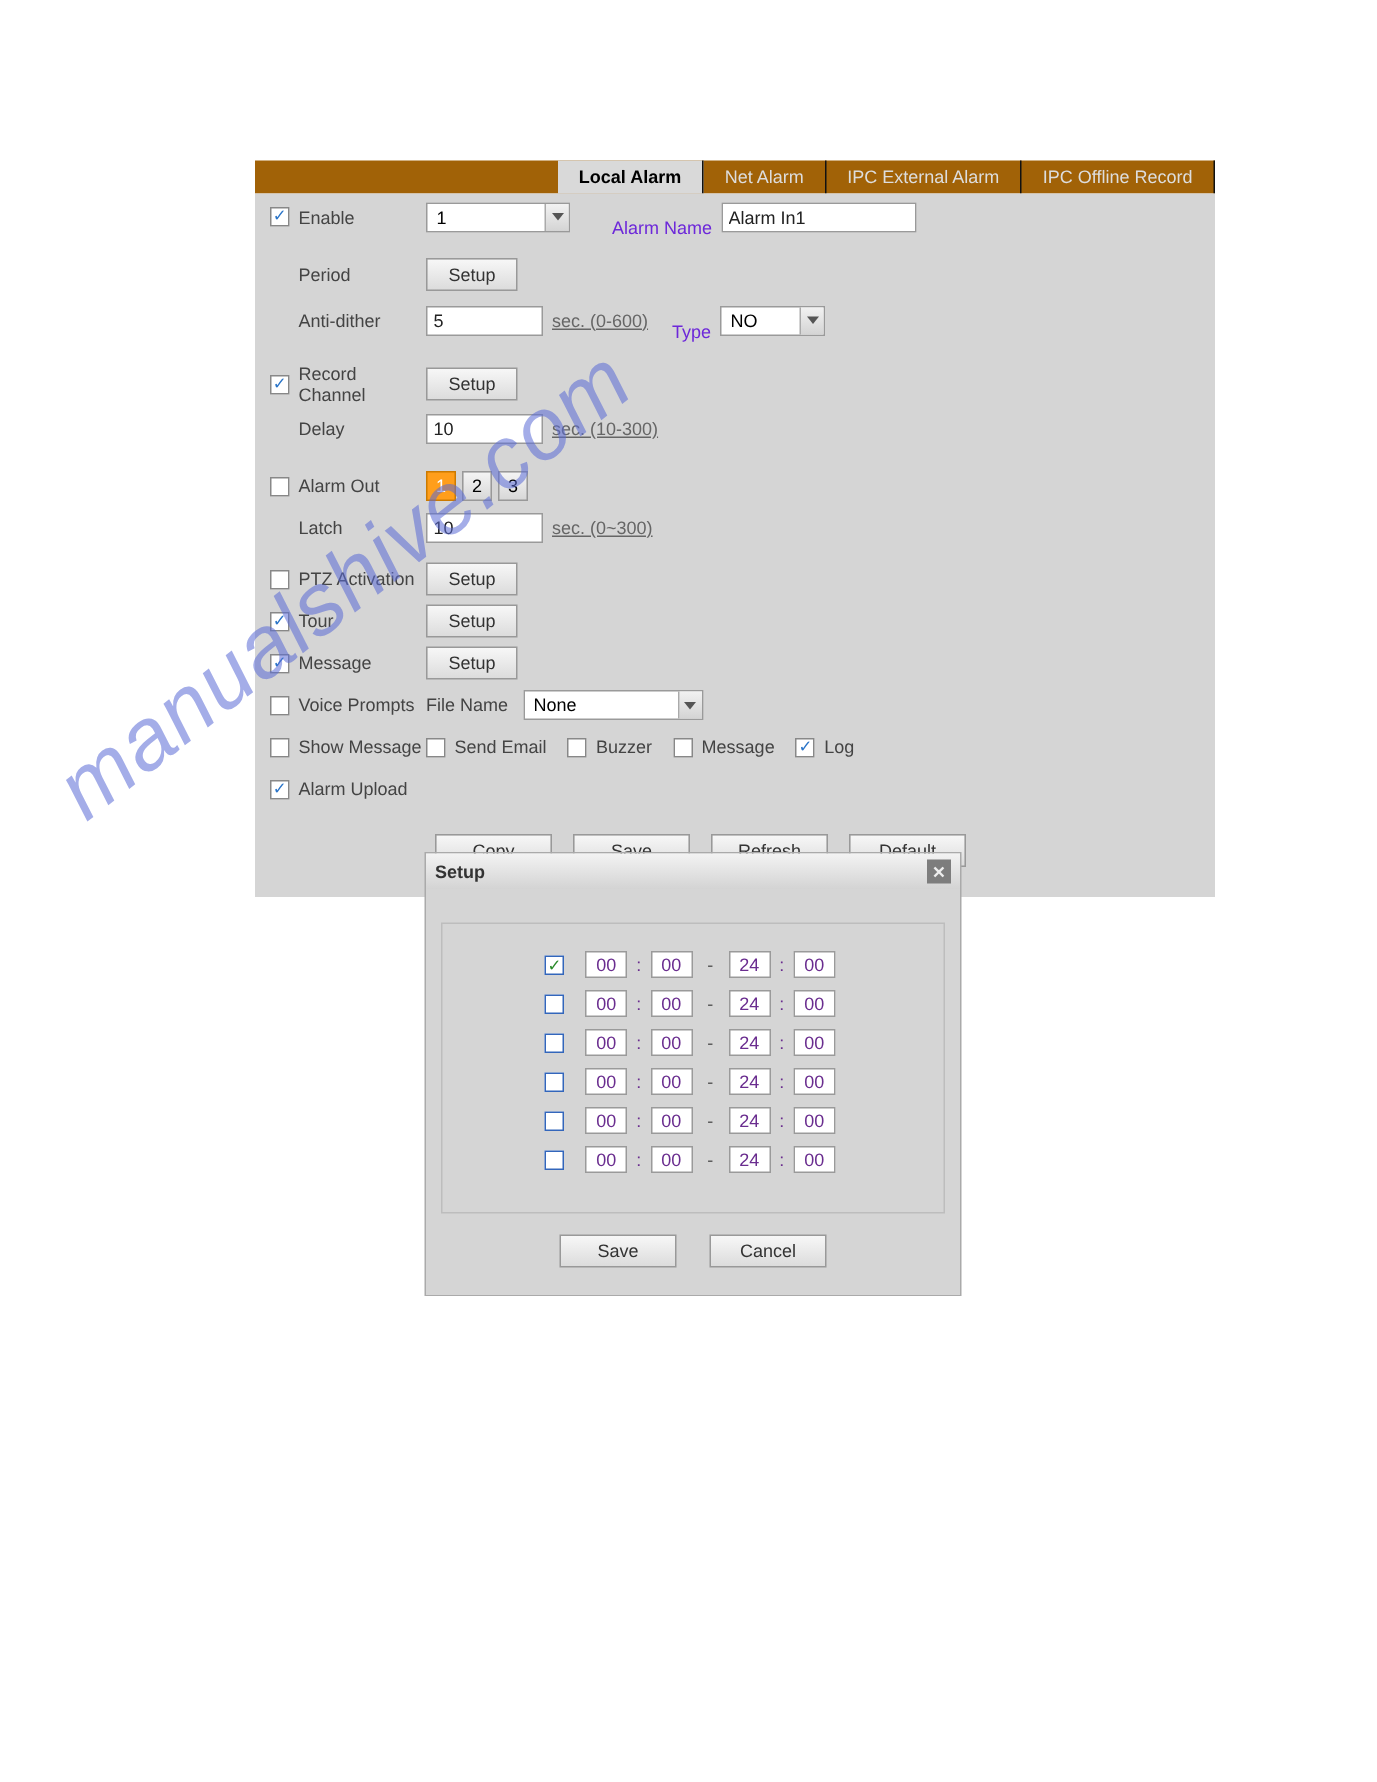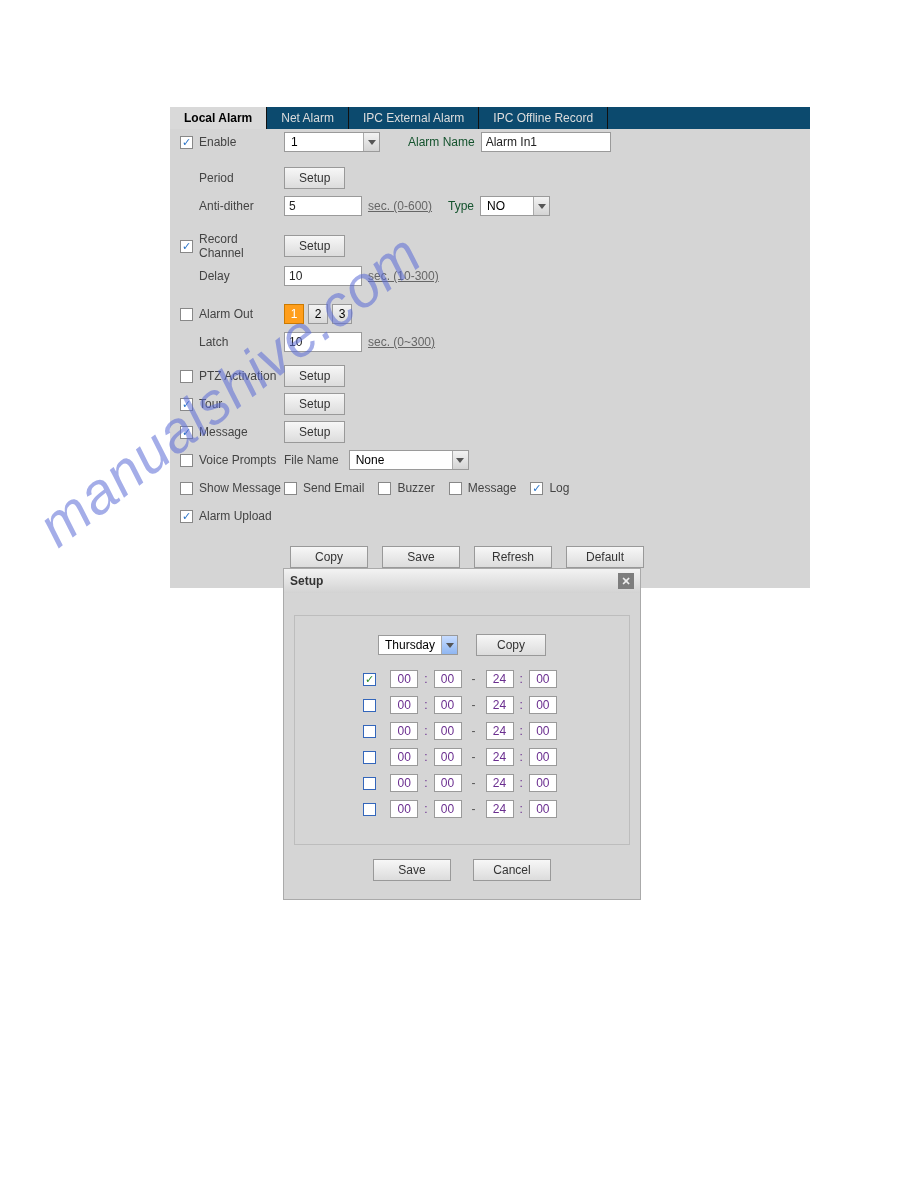--- a/index.html
+++ b/index.html
@@ -1,35 +1,35 @@
 <!DOCTYPE html>
 <html><head>
 <meta charset="utf-8">
 <style>
   * { box-sizing: border-box; font-family: Arial, Helvetica, sans-serif; font-size: 12px; }
   body { margin: 0; background: #fff; width: 918px; height: 1188px; position: relative; }
 
   .stage { position: absolute; left: 170px; top: 107px; width: 640px; }
-  .tabbar { display: flex; height: 22px; background: #0c4a6e; }
+  .tabbar { display: flex; height: 22px; background: #a16207; justify-content: flex-end; }
   .tab { height: 22px; line-height: 22px; padding: 0 14px; color: #ddd; border-right: 1px solid #111; cursor: pointer; font-weight: 400; }
   .tab.active { background: #d9d9d9; color: #000; font-weight: bold; }
 
   .panel { background: #d5d5d5; padding: 1px 12px 20px 10px; position: relative; }
   .row { display: flex; align-items: center; min-height: 24px; margin-bottom: 4px; }
   .cb { width: 13px; height: 13px; border: 1px solid #888; background: #fff; margin-right: 6px; display: inline-flex; align-items: center; justify-content: center; }
   .cb.on::after { content: "✓"; color: #2a74c8; font-size: 11px; line-height: 1; }
   .label { width: 92px; color: #444; }
   .btn { height: 22px; min-width: 52px; padding: 0 14px; background: linear-gradient(#f7f7f7,#dcdcdc); border: 1px solid #999; color: #333; display:inline-flex; align-items:center; justify-content:center; cursor:pointer; }
   .input { height: 20px; border: 1px solid #9a9a9a; background: #fff; padding: 0 4px; color: #222; }
   .sel { height: 20px; border: 1px solid #9a9a9a; background: #fff; display: inline-flex; align-items: center; position: relative; }
   .sel span { padding: 0 6px; }
   .sel .arrow { width: 16px; height: 100%; border-left: 1px solid #aaa; background: linear-gradient(#f2f2f2,#d4d4d4); display:flex; align-items:center; justify-content:center; }
   .sel .arrow::after { content:""; border-left:4px solid transparent; border-right:4px solid transparent; border-top:5px solid #555; }
   .hint { color:#666; margin-left:6px;text-decoration:underline; }
-  .small-label { color:#14532d; margin: 0 6px 0 16px; }
+  .small-label { color:#6d28d9; margin: 15px 6px 0 16px; }
   .outbtn { width:20px; height:20px; border:1px solid #999; background:linear-gradient(#f4f4f4,#d8d8d8); display:inline-flex; align-items:center; justify-content:center; margin-right:4px; cursor:pointer; }
   .outbtn.sel-on { background:#ff9e1b; color:#fff; border-color:#cc7a00; }
 
   .bottom-btns { display:flex; gap:14px; padding-left:110px; margin-top:18px; }
   .bottom-btns .btn { min-width: 78px; }
 
   
   .dialog { position:absolute; left:283px; top:568px; width:358px; border:1px solid #aaa; }
   .dlg-title { height:24px; background:linear-gradient(#f3f3f3,#d3d3d3); display:flex; align-items:center; padding:0 6px; font-weight:bold; color:#333; }
   .dlg-title .close { margin-left:auto; width:16px; height:16px; background:#7d7d7d; color:#eee; display:flex; align-items:center; justify-content:center; font-size:11px; cursor:pointer; }
@@ -169,28 +169,20 @@
   </div>
 </div>
 
 <div class="dialog">
   <div class="dlg-title">
     <span>Setup</span>
     <span class="close">✕</span>
   </div>
   <div class="dlg-body">
     <div class="inner-panel">
-      <div class="dlg-row" style="margin-bottom:14px">
-        <div class="sel day-sel">
-          <span>Thursday</span>
-          <div class="arrow" style="margin-left:auto"></div>
-        </div>
-        <span style="width:18px"></span>
-        <div class="btn" style="min-width:70px">Copy</div>
-      </div>
       <div id="sched-rows">
           <div class="dlg-row">
             <span class="dlg-cb on"></span>
             <input class="tf" value="00" style="">
             <span class="colon">:</span>
             <input class="tf" value="00" style="">
             <span class="dash">-</span>
             <input class="tf" value="24" style="">
             <span class="colon">:</span>
             <input class="tf" value="00" style="">

